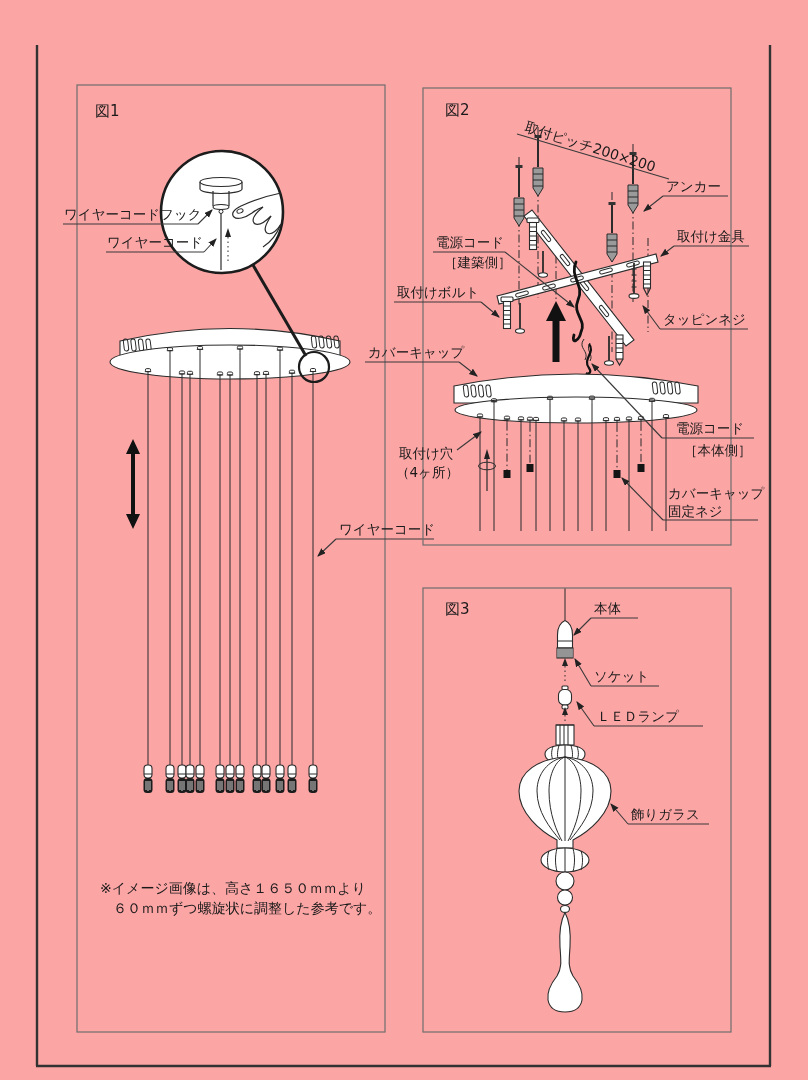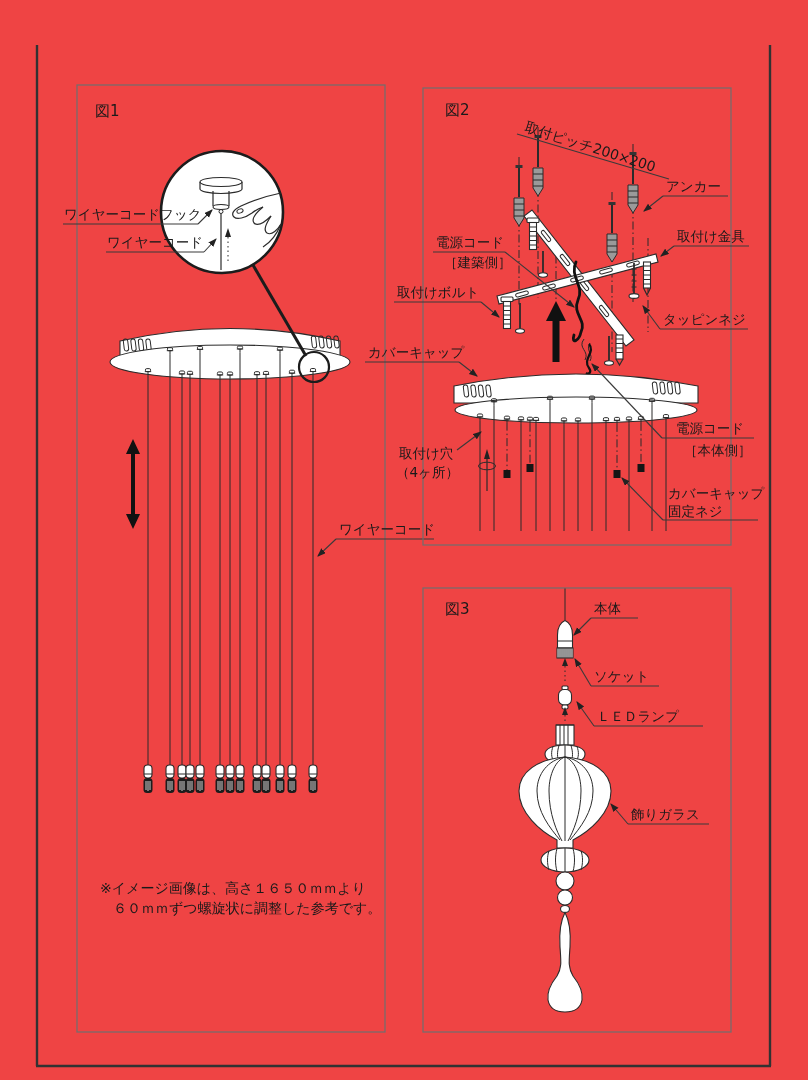--- a/index.html
+++ b/index.html
@@ -1,16 +1,16 @@
 <!DOCTYPE html>
 <html><head>
 <meta charset="utf-8">
 <style>
   html,body{margin:0;padding:0;background:#ffffff;}
-  #stage{position:relative;width:808px;height:1080px;background:#ef4444;overflow:hidden;}
+  #stage{position:relative;width:808px;height:1080px;background:#fca5a5;overflow:hidden;}
   svg{overflow:visible;}
   text{font-family:"DejaVu Sans",sans-serif;fill:#1a1a1a;}
   text.title{font-size:15px;}
   text.lbl{font-size:13.5px;}
   text.note{font-size:14px;}
   text.pitch{font-size:14px;}
   .box{fill:none;stroke:#6e6e6e;stroke-width:1.2;}
   .ln{stroke:#2b2b2b;stroke-width:1.2;fill:none;}
   .lnf{stroke:#2b2b2b;stroke-width:1.1;fill:#ffffff;}
   .thin{stroke-width:1;}

